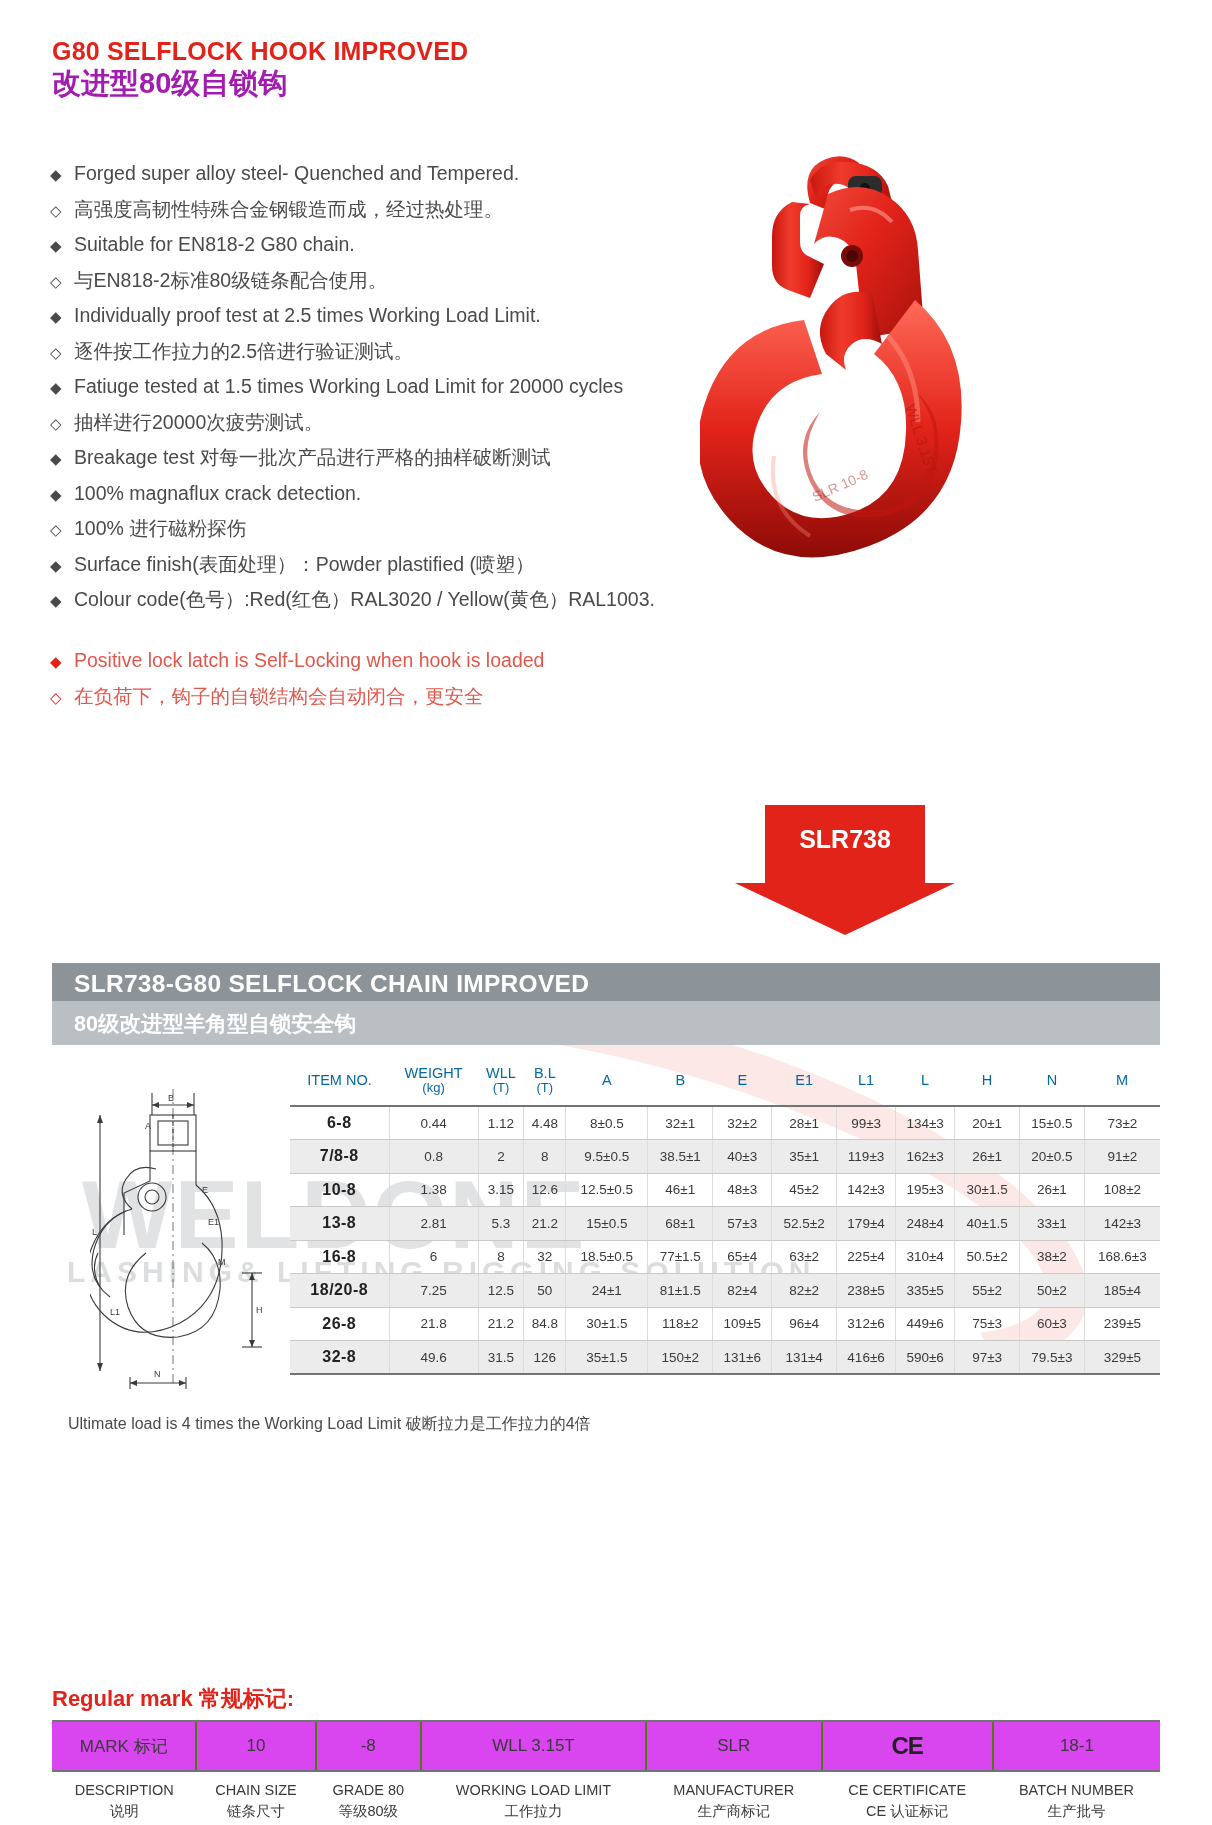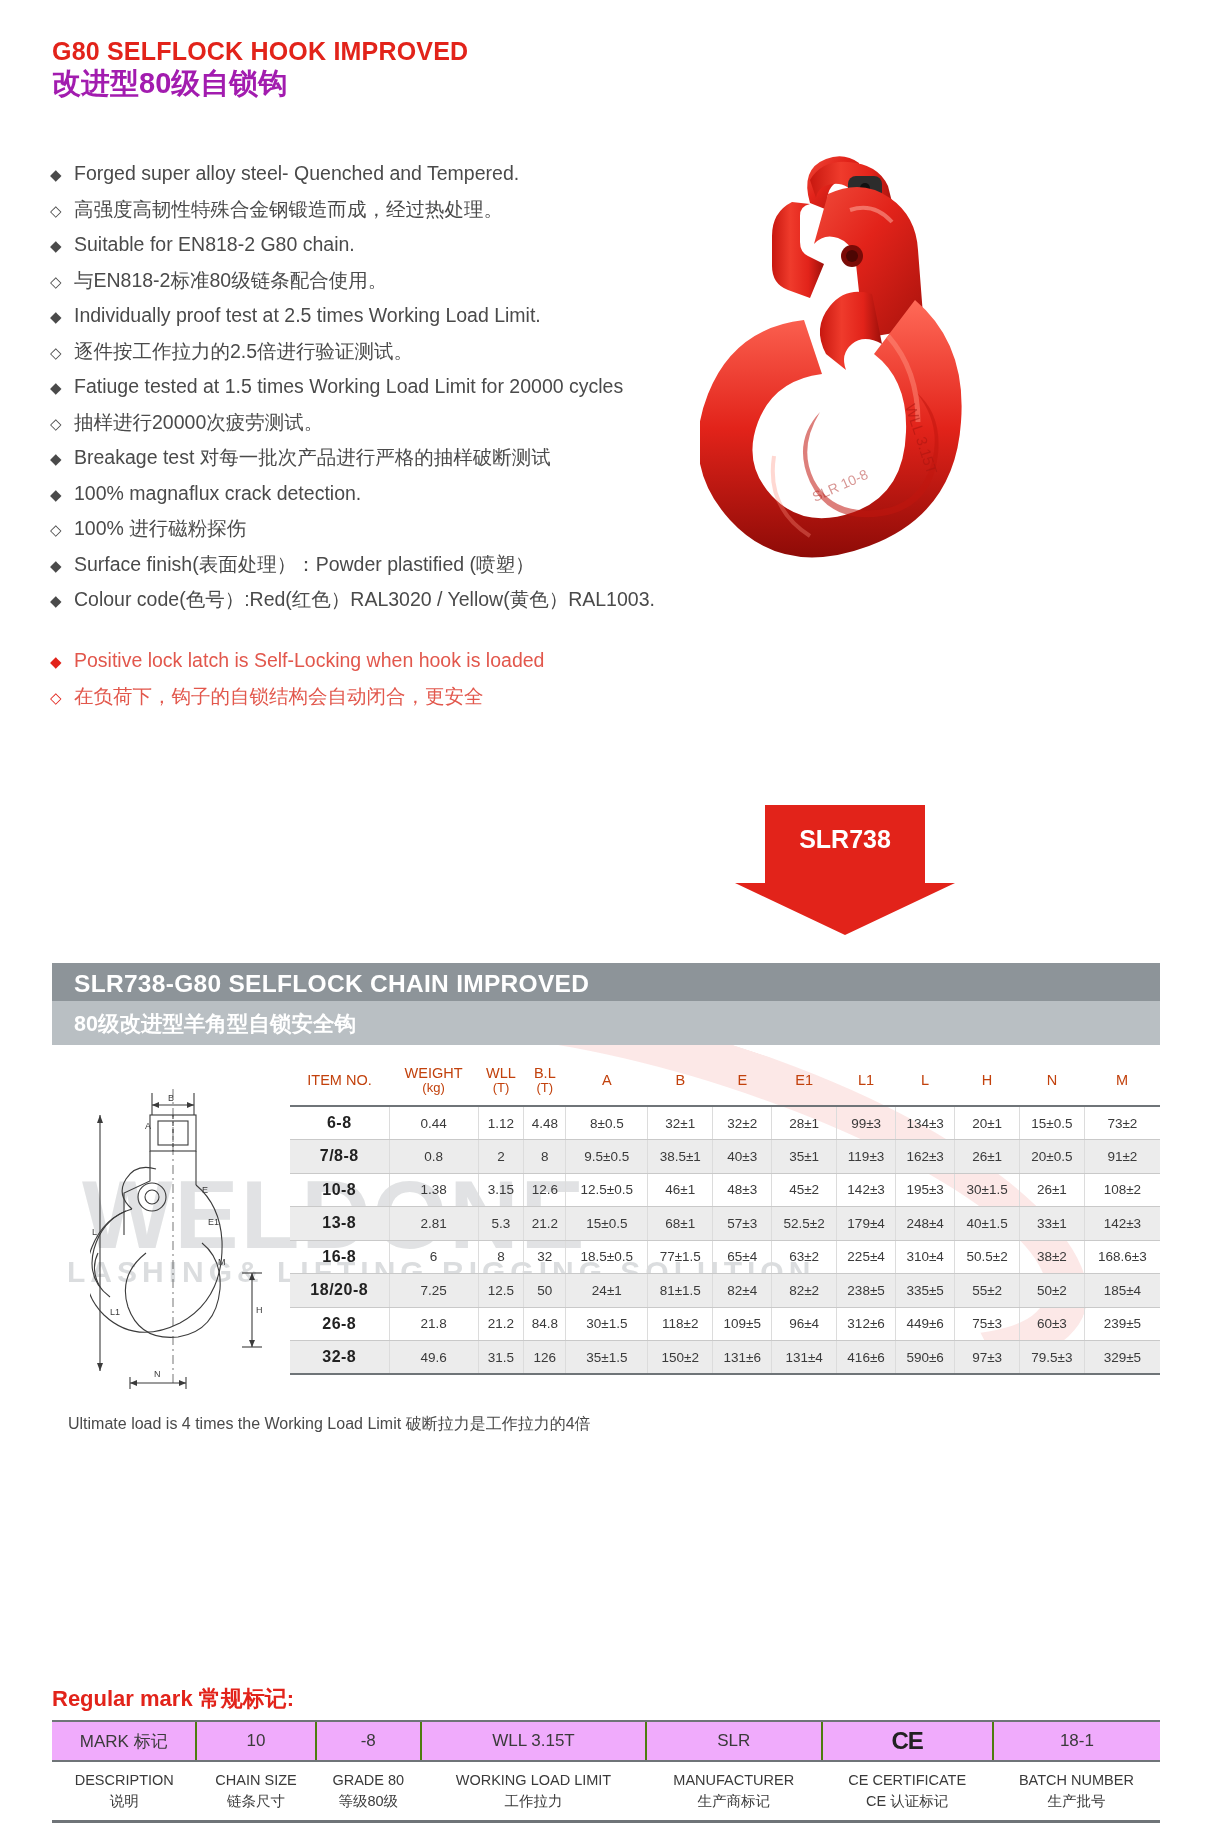--- a/index.html
+++ b/index.html
@@ -153,21 +153,21 @@
   table.spec th, table.spec td {
     text-align: center;
     vertical-align: middle;
     padding: 0;
     font-weight: normal;
     white-space: nowrap;
   }
   table.spec thead th {
     height: 50px;
     font-size: 14.5px;
-    color: #c2410c;
+    color: #0369a1;
     line-height: 1.15;
     border-bottom: 2.5px solid #6f7478;
   }
   table.spec thead th .unit { font-size: 13px; display: block; }
   table.spec tbody tr { height: 33.5px; }
   table.spec tbody tr:nth-child(even) { background: #ececec; }
   table.spec tbody td { border-bottom: 1px solid #c9c9c9; }
   table.spec tbody td.item {
     font-size: 16px;
     font-weight: bold;
@@ -207,21 +207,21 @@
     border-collapse: collapse;
     font-size: 15px;
     color: #3a3a3a;
   }
   table.mark td {
     text-align: center;
     vertical-align: middle;
     white-space: nowrap;
     font-weight: normal;
   }
-  table.mark tr.values { height: 40px; background: #f0abfc; }
+  table.mark tr.values { height: 50px; background: #d946ef; }
   table.mark tr.values td {
     font-size: 17px;
     border-left: 2px solid #4d7c0f;
     border-top: 2.5px solid #6f7478;
     border-bottom: 2.5px solid #6f7478;
   }
   table.mark tr.values td:first-child { border-left: none; }
   table.mark tr.desc { height: 60px; }
   table.mark tr.desc td {
     font-size: 14.5px;

